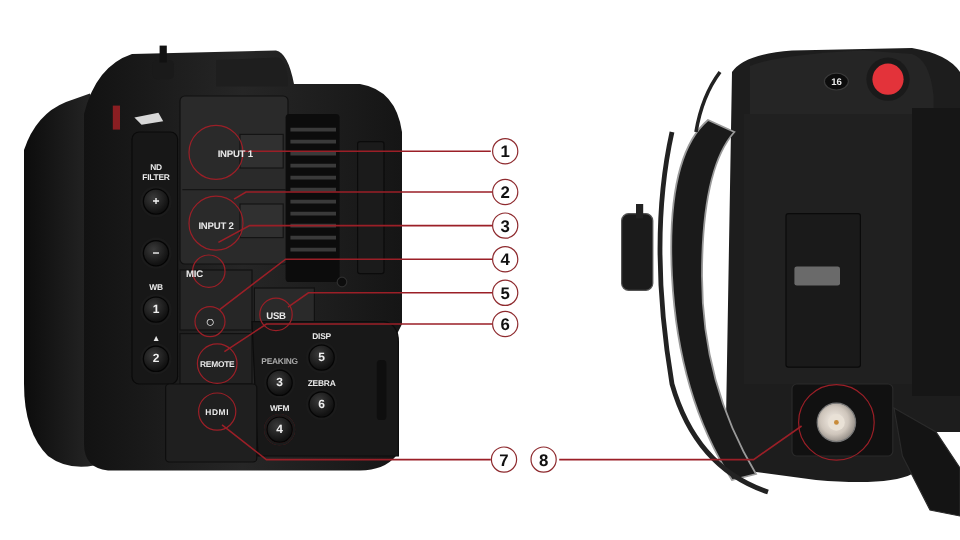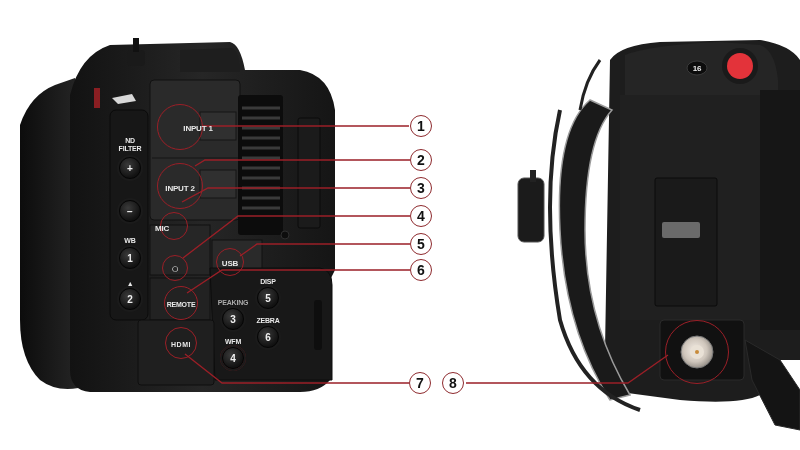--- a/index.html
+++ b/index.html
@@ -126,21 +126,21 @@
 
 <div class="ring" style="left:180px;top:127px;width:46px;height:46px;"></div>
 <div class="ring" style="left:180px;top:186px;width:46px;height:46px;"></div>
 <div class="ring" style="left:174px;top:226px;width:28px;height:28px;"></div>
 <div class="ring" style="left:175px;top:268px;width:26px;height:26px;"></div>
 <div class="ring" style="left:230px;top:262px;width:28px;height:28px;"></div>
 <div class="ring" style="left:181px;top:303px;width:34px;height:34px;"></div>
 <div class="ring" style="left:181px;top:343px;width:32px;height:32px;"></div>
 <div class="ring" style="left:697px;top:352px;width:64px;height:64px;"></div>
 
-<div class="lbl" style="left:176px;top:128px;padding-left:44px;">INPUT 1</div>
+<div class="lbl" style="left:196px;top:128px;">INPUT 1</div>
 <div class="lbl" style="left:180px;top:188px;text-align:center;">INPUT 2</div>
 <div class="lbl" style="left:162px;top:228px;">MIC</div>
 <div class="lbl" style="left:175px;top:268px;font-size:13px;">○</div>
 <div class="lbl" style="left:230px;top:263px;">USB</div>
 <div class="lbl sm" style="left:181px;top:304px;">REMOTE</div>
 <div class="lbl" style="left:181px;top:344px;font-size:7px;letter-spacing:0.5px;">HDMI</div>
 
 <div class="lbl sm" style="left:130px;top:145px;white-space:pre;line-height:8px;">ND
 FILTER</div>
 <div class="btn" style="left:130px;top:168px;">+</div>

